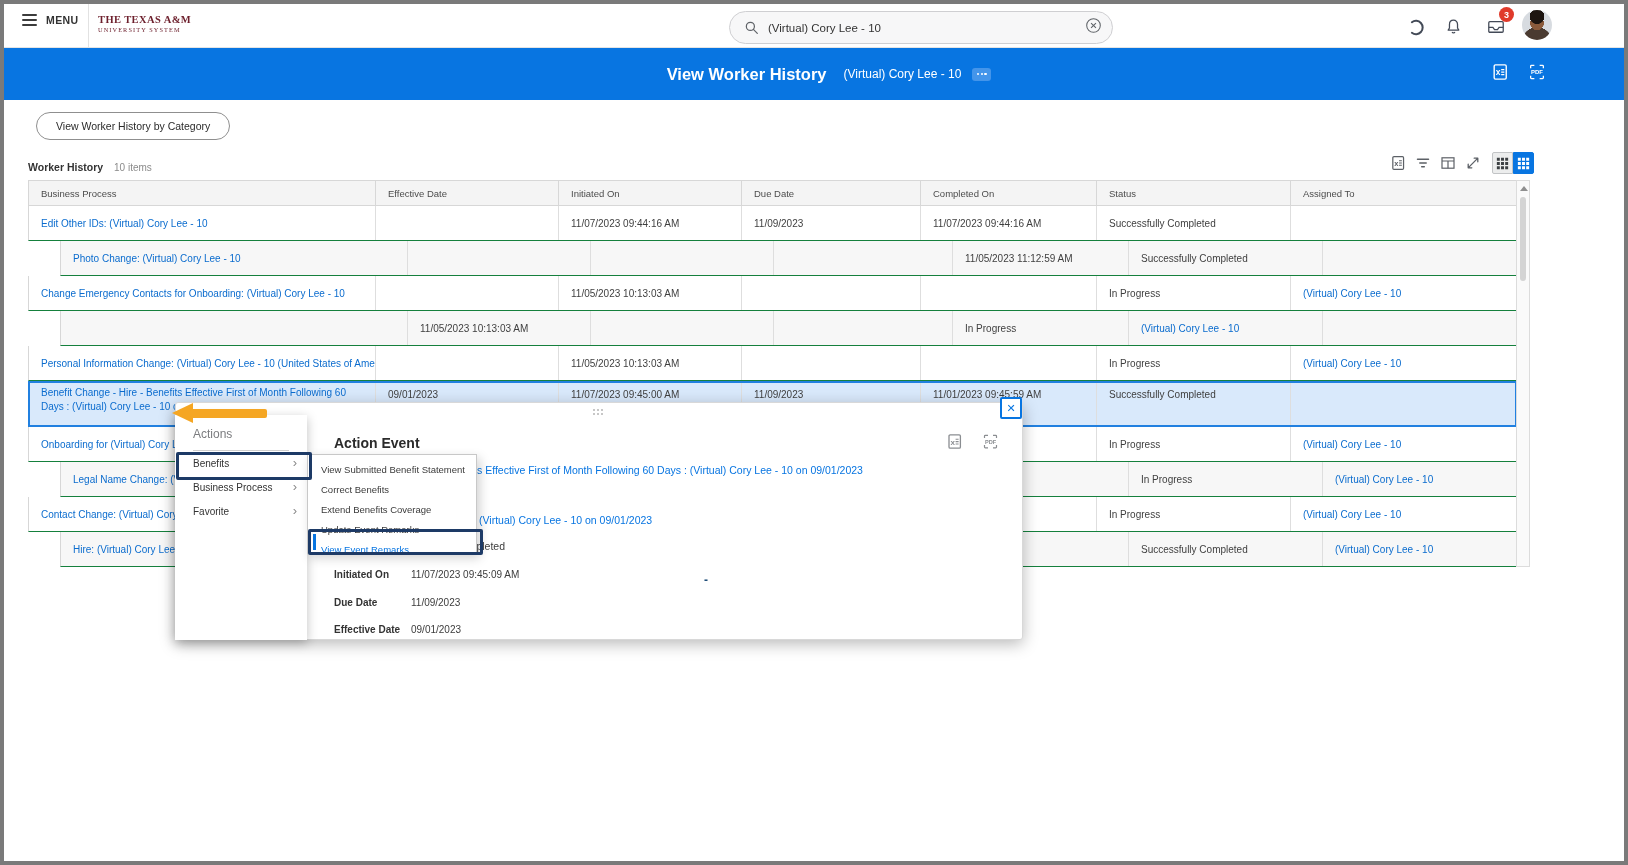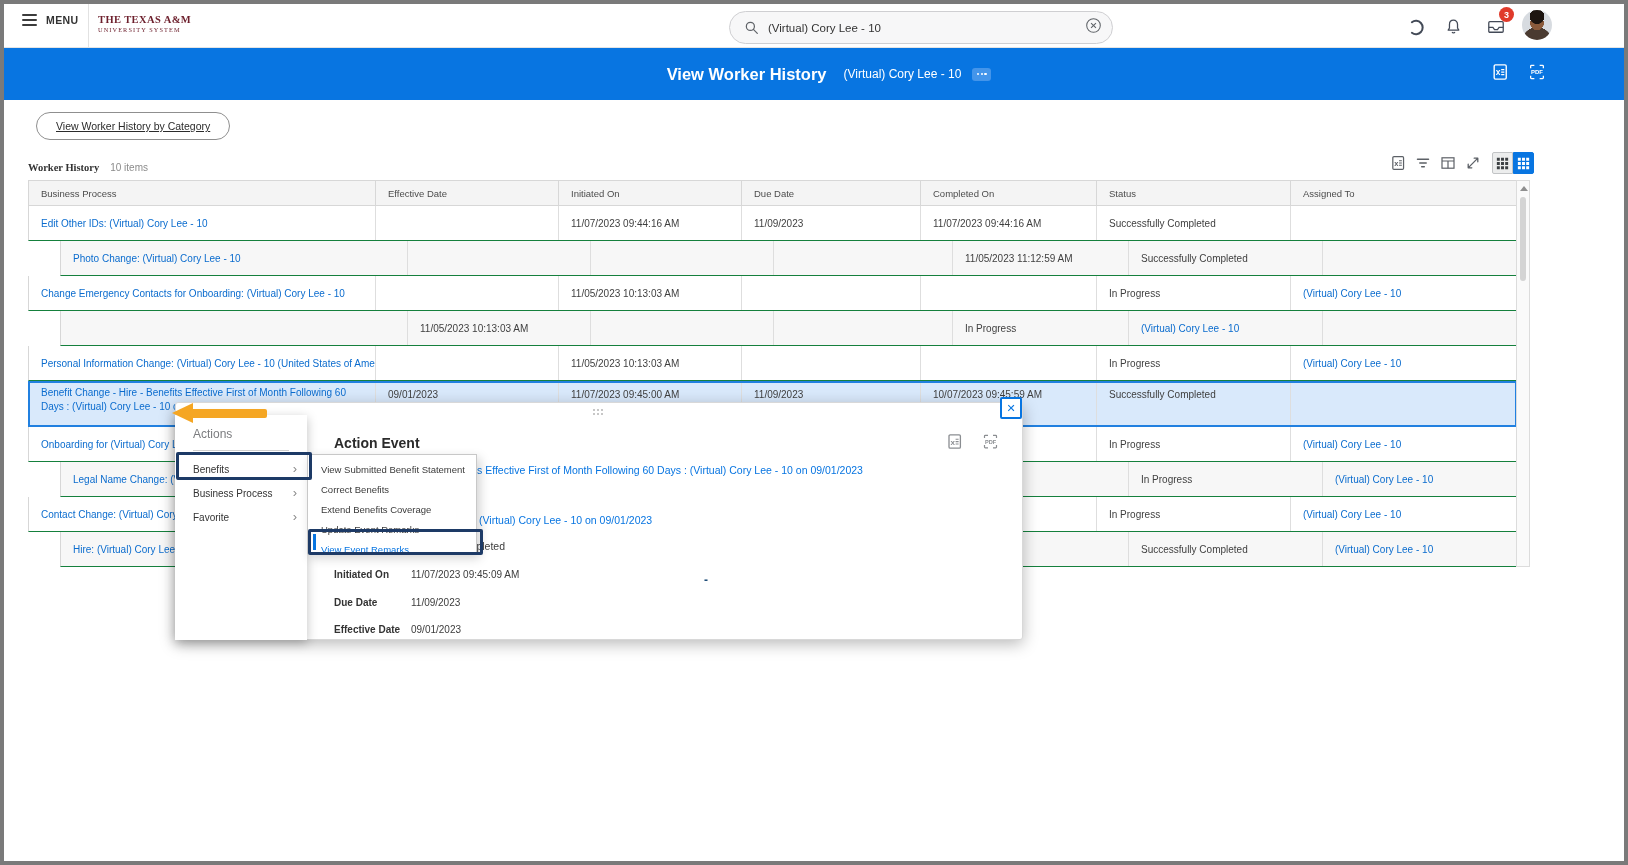--- a/index.html
+++ b/index.html
@@ -39,23 +39,23 @@
   .titlebar { position:absolute; left:0; right:0; top:48px; height:52px; background:#0875e1; z-index:5; display:flex; align-items:center;justify-content:center; }
   .page-title { margin-left:30px; color:#fff; font-size:16.5px; font-weight:bold; }
   .page-subject { margin-left:17px; color:#fff; font-size:12px; }
   .badge-blue { margin-left:11px; width:19px; height:13px; border-radius:3px; background:#4495ea; display:flex; align-items:center; justify-content:center; gap:1.5px; cursor:pointer; }
   .badge-blue i { width:2.2px; height:2.2px; border-radius:50%; background:#fff; }
   .tb-icons { position:absolute; right:82px; top:15px; display:flex; gap:19px; color:#fff; }
   .tb-icons span { cursor:pointer; }
 
   
   .content { position:absolute; left:0; right:0; top:100px; bottom:0; background:#fff; }
-  .cat-btn { position:absolute; left:36px; top:12px; height:28px; padding:0 19px; background:#fff; border:1px solid #8f8f8f; border-radius:14px; font-family:inherit; font-size:10.5px; color:#2b2b2b; cursor:pointer;text-decoration:underline; }
+  .cat-btn { position:absolute; left:36px; top:12px; height:28px; padding:0 19px; background:#fff; border:1px solid #8f8f8f; border-radius:14px; font-family:inherit; font-size:10.5px; color:#2b2b2b; cursor:pointer; }
   .caption { position:absolute; left:28px; top:61px; font-size:10.5px; }
-  .caption b { color:#333;font-family:Liberation Serif, serif; }
+  .caption b { color:#333; }
   .caption span { margin-left:8px; color:#8b8b8b; font-size:10px; }
   .toolbar { position:absolute; right:94px; top:52px; display:flex; align-items:center; gap:9px; color:#5c6066; }
   .toolbar .t-ic { cursor:pointer; display:flex; }
   .seg { display:flex; margin-left:2px; }
   .seg .seg-btn { width:21px; height:22px; display:flex; align-items:center; justify-content:center; border:1px solid #c2c4c6; background:#eceded; color:#3c4043; cursor:pointer; }
   .seg .seg-btn:first-child { border-radius:2px 0 0 2px; }
   .seg .seg-btn.active { background:#0875e1; border-color:#0875e1; color:#fff; border-radius:0 2px 2px 0; }
 
   
   .wtable { position:absolute; left:28px; top:80px; width:1489px; font-size:10px; color:#3f3f3f; }
@@ -290,21 +290,21 @@
       </div>
       <div class="trow sel">
         <div class="c link bp"><span>Benefit Change - Hire - Benefits Effective First of Month Following 60 Days : (Virtual) Cory Lee - 10 on 09/01/2023</span><span class="badge-orange">
               <i></i>
               <i></i>
               <i></i>
             </span></div>
         <div class="c">09/01/2023</div>
         <div class="c">11/07/2023 09:45:00 AM</div>
         <div class="c">11/09/2023</div>
-        <div class="c">10/07/2023 09:45:59 AM</div>
+        <div class="c">11/01/2023 09:45:59 AM</div>
         <div class="c">Successfully Completed</div>
         <div class="c"></div>
       </div>
       <div class="trow">
         <div class="c link">Onboarding for (Virtual) Cory Lee - 10</div>
         <div class="c"></div>
         <div class="c"></div>
         <div class="c"></div>
         <div class="c"></div>
         <div class="c">In Progress</div>
@@ -379,21 +379,21 @@
     <div class="dlg-label" style="top:194px">Due Date</div>
     <div class="dlg-value" style="top:194px">11/09/2023</div>
     <div class="dlg-label" style="top:221px">Effective Date</div>
     <div class="dlg-value" style="top:221px">09/01/2023</div>
     <div class="dlg-dash">-</div>
   </div>
 
   <div class="amenu">
     <div class="amenu-title">Actions</div>
     <div class="amenu-div"></div>
-    <div style="margin-top:6px">
+    <div style="">
       <div class="amenu-item"><span>Benefits</span><span class="chev">›</span></div>
       <div class="amenu-item"><span>Business Process</span><span class="chev">›</span></div>
       <div class="amenu-item"><span>Favorite</span><span class="chev">›</span></div>
     </div>
   </div>
 
   <div class="smenu">
     <div class="smenu-item">View Submitted Benefit Statement</div>
     <div class="smenu-item">Correct Benefits</div>
     <div class="smenu-item">Extend Benefits Coverage</div>

